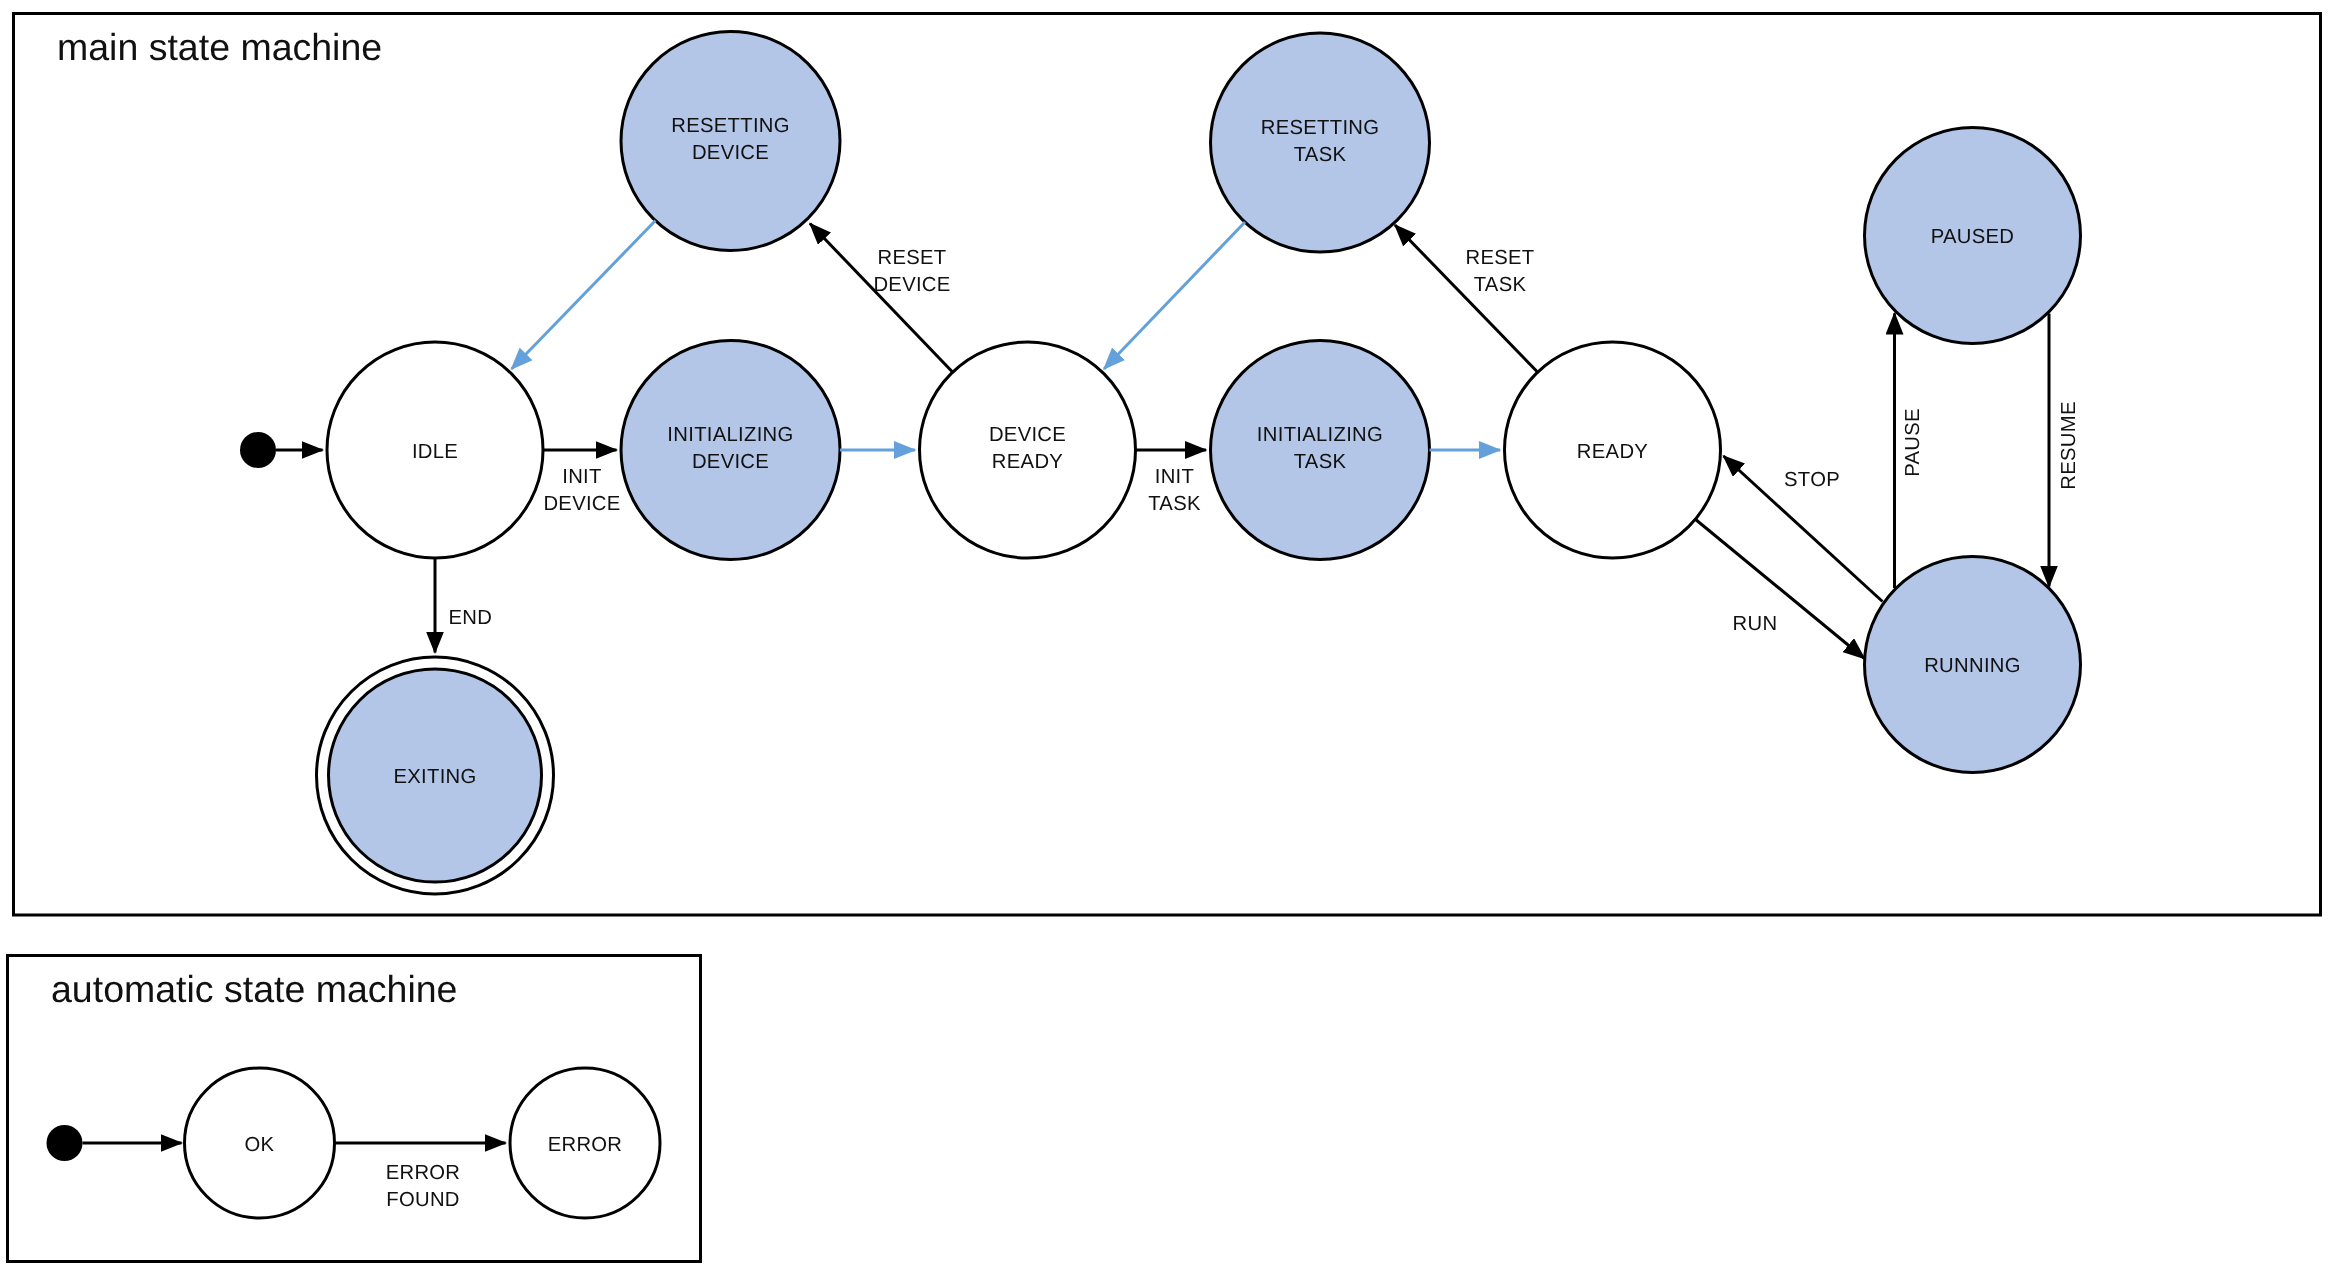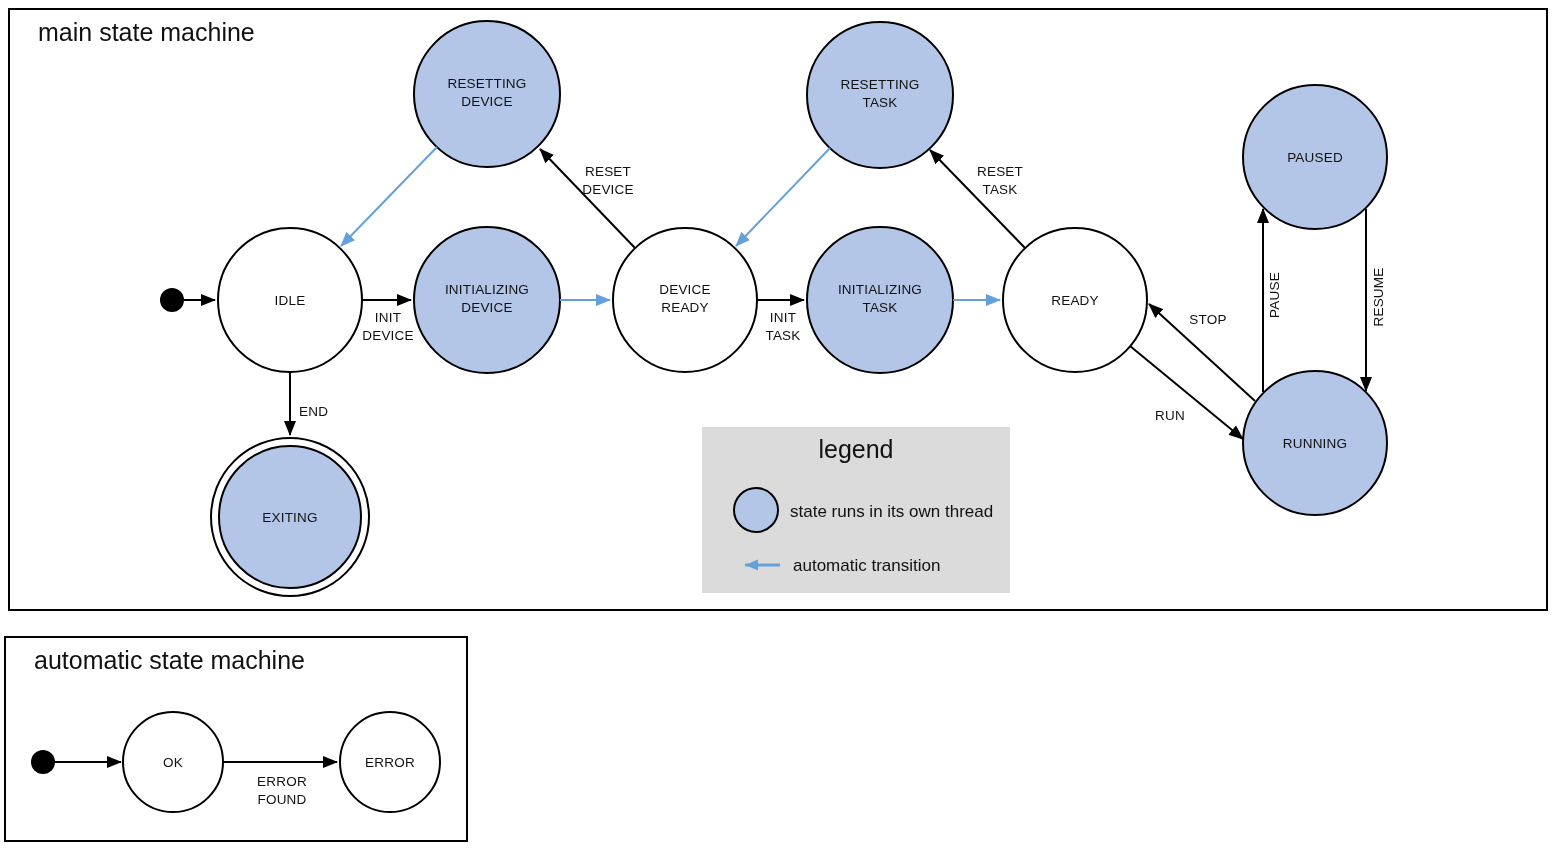--- a/index.html
+++ b/index.html
@@ -102,32 +102,20 @@
 <div id="stage">
 
   <div id="main-box" class="frame-box">
     <div class="box-title">main state machine</div>
   </div>
 
   <div id="ortho-box" class="frame-box">
     <div class="box-title">automatic state machine</div>
   </div>
 
-  <div id="legend">
-    <div id="legend-title">legend</div>
-    <div class="legend-symbol-circle"></div>
-    <div id="legend-item-1-label">state runs in its own thread</div>
-    <div class="legend-arrow-wrap">
-      <svg width="50" height="16" viewBox="0 0 50 16">
-        <line x1="14" y1="8" x2="49" y2="8" stroke="#64A1DB" stroke-width="3"></line>
-        <path d="M14,8 L27,2.5 L27,13.5 z" fill="#64A1DB"></path>
-      </svg>
-    </div>
-    <div id="legend-item-2-label">automatic transition</div>
-  </div>
 
   <svg id="diagram-svg" xmlns="http://www.w3.org/2000/svg">
     <defs>
       <marker id="arrow-black" markerUnits="userSpaceOnUse" markerWidth="15" markerHeight="12" viewBox="0 0 15 12" refX="14" refY="6" orient="auto">
         <path d="M0,0 L15,6 L0,12 z" fill="#000000"></path>
       </marker>
       <marker id="arrow-blue" markerUnits="userSpaceOnUse" markerWidth="15" markerHeight="12" viewBox="0 0 15 12" refX="14" refY="6" orient="auto">
         <path d="M0,0 L15,6 L0,12 z" fill="#64A1DB"></path>
       </marker>
     </defs>

